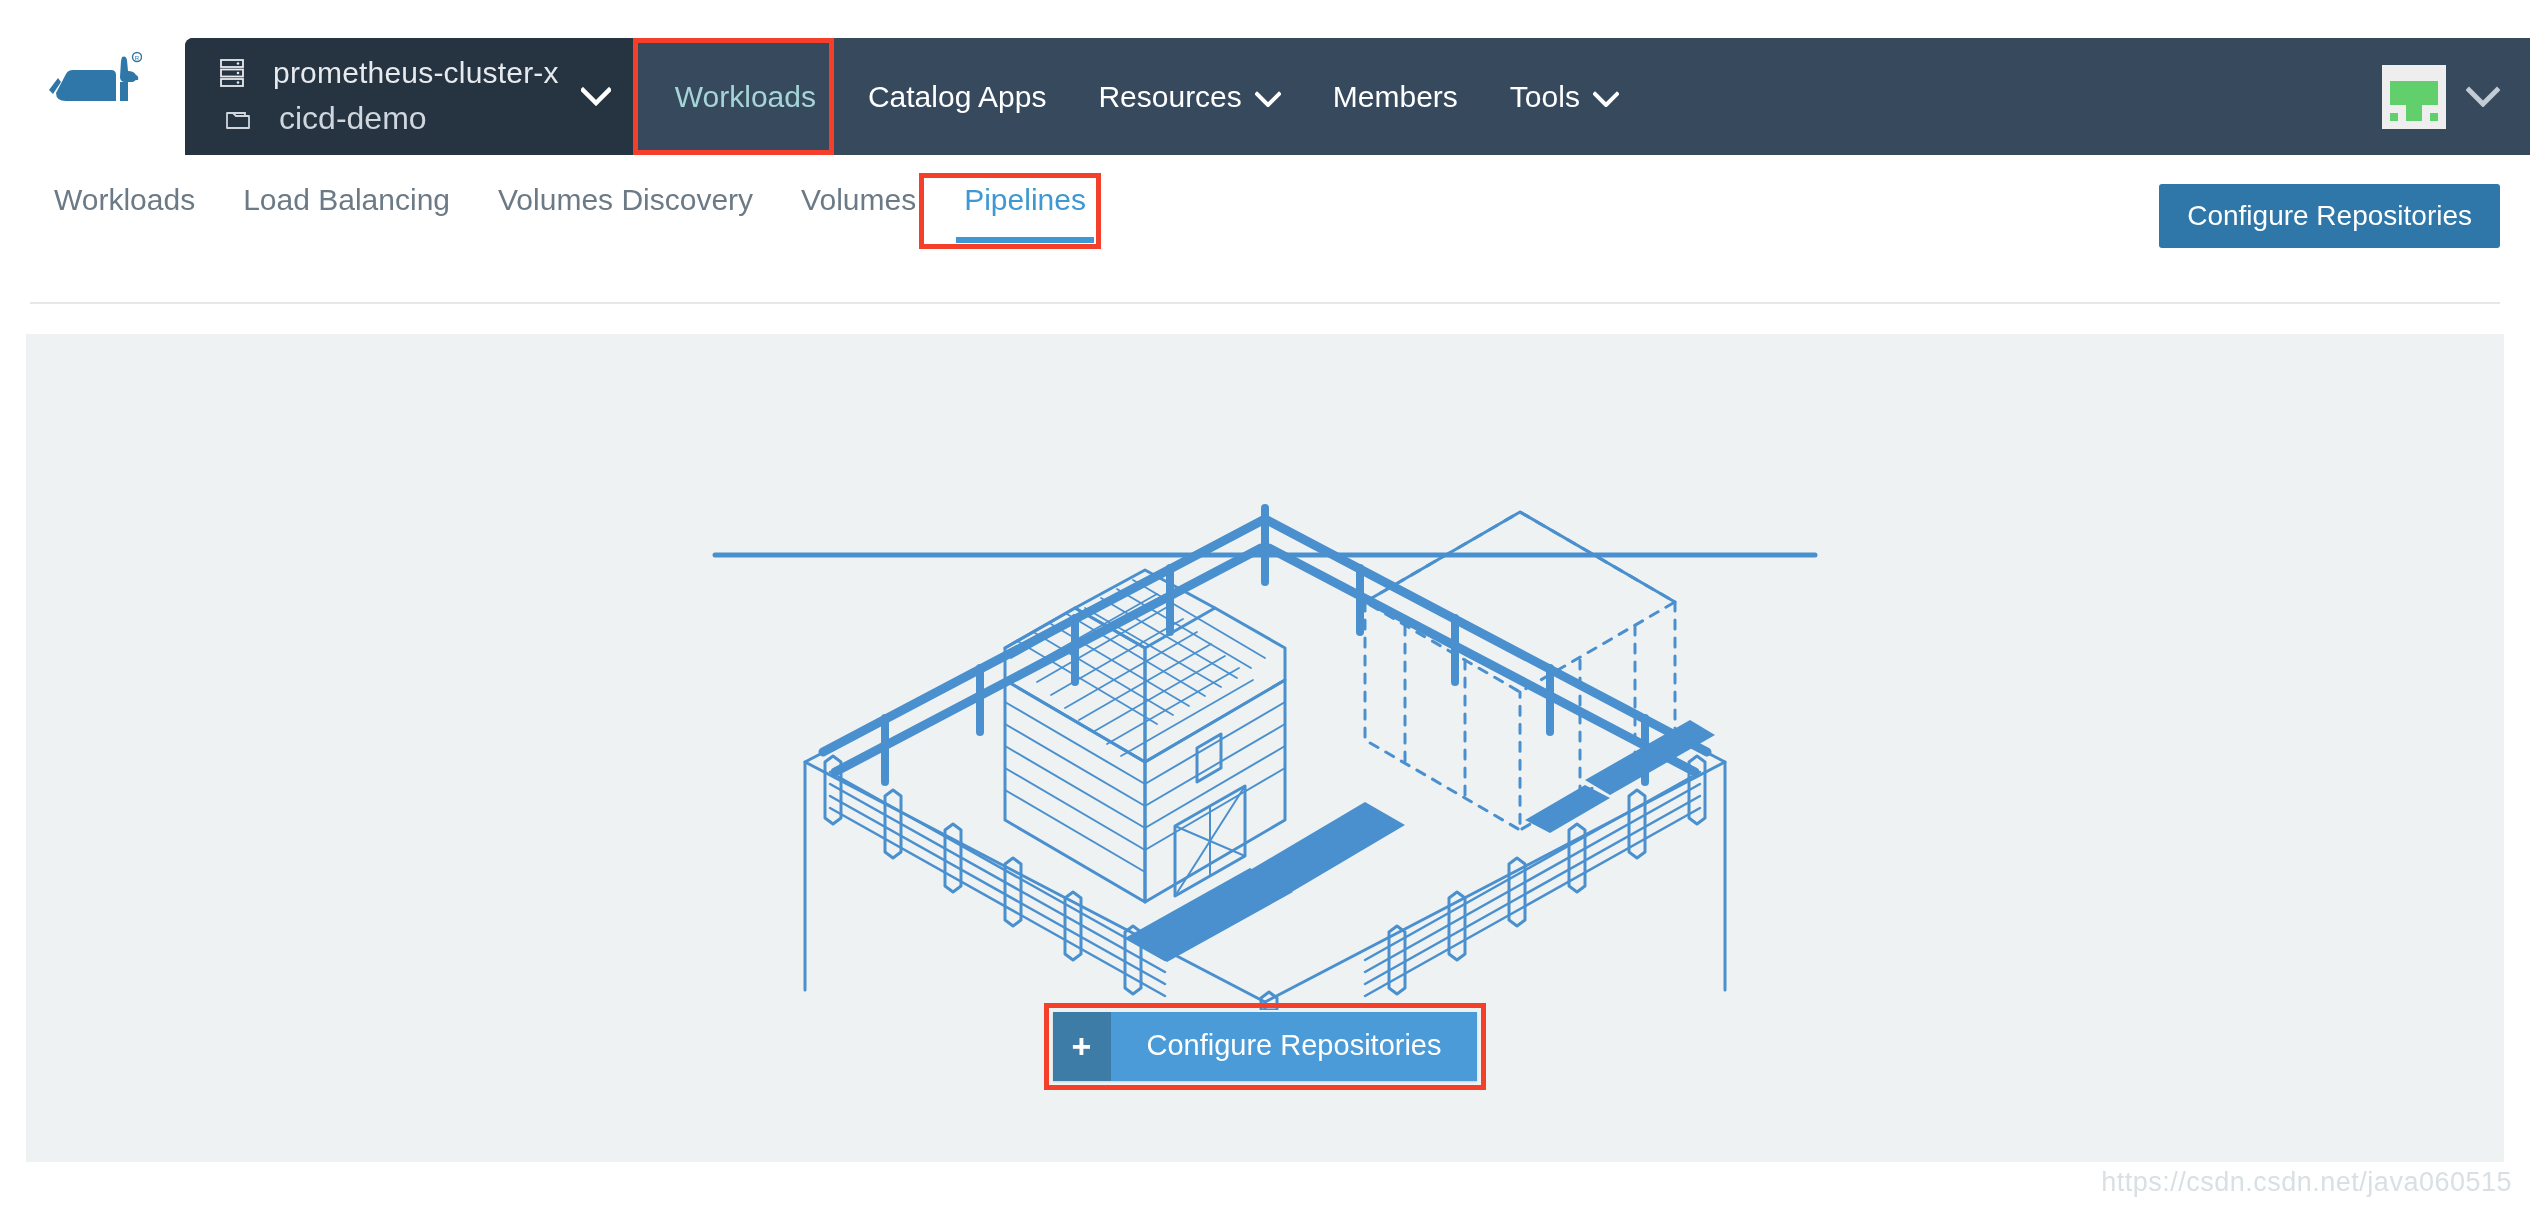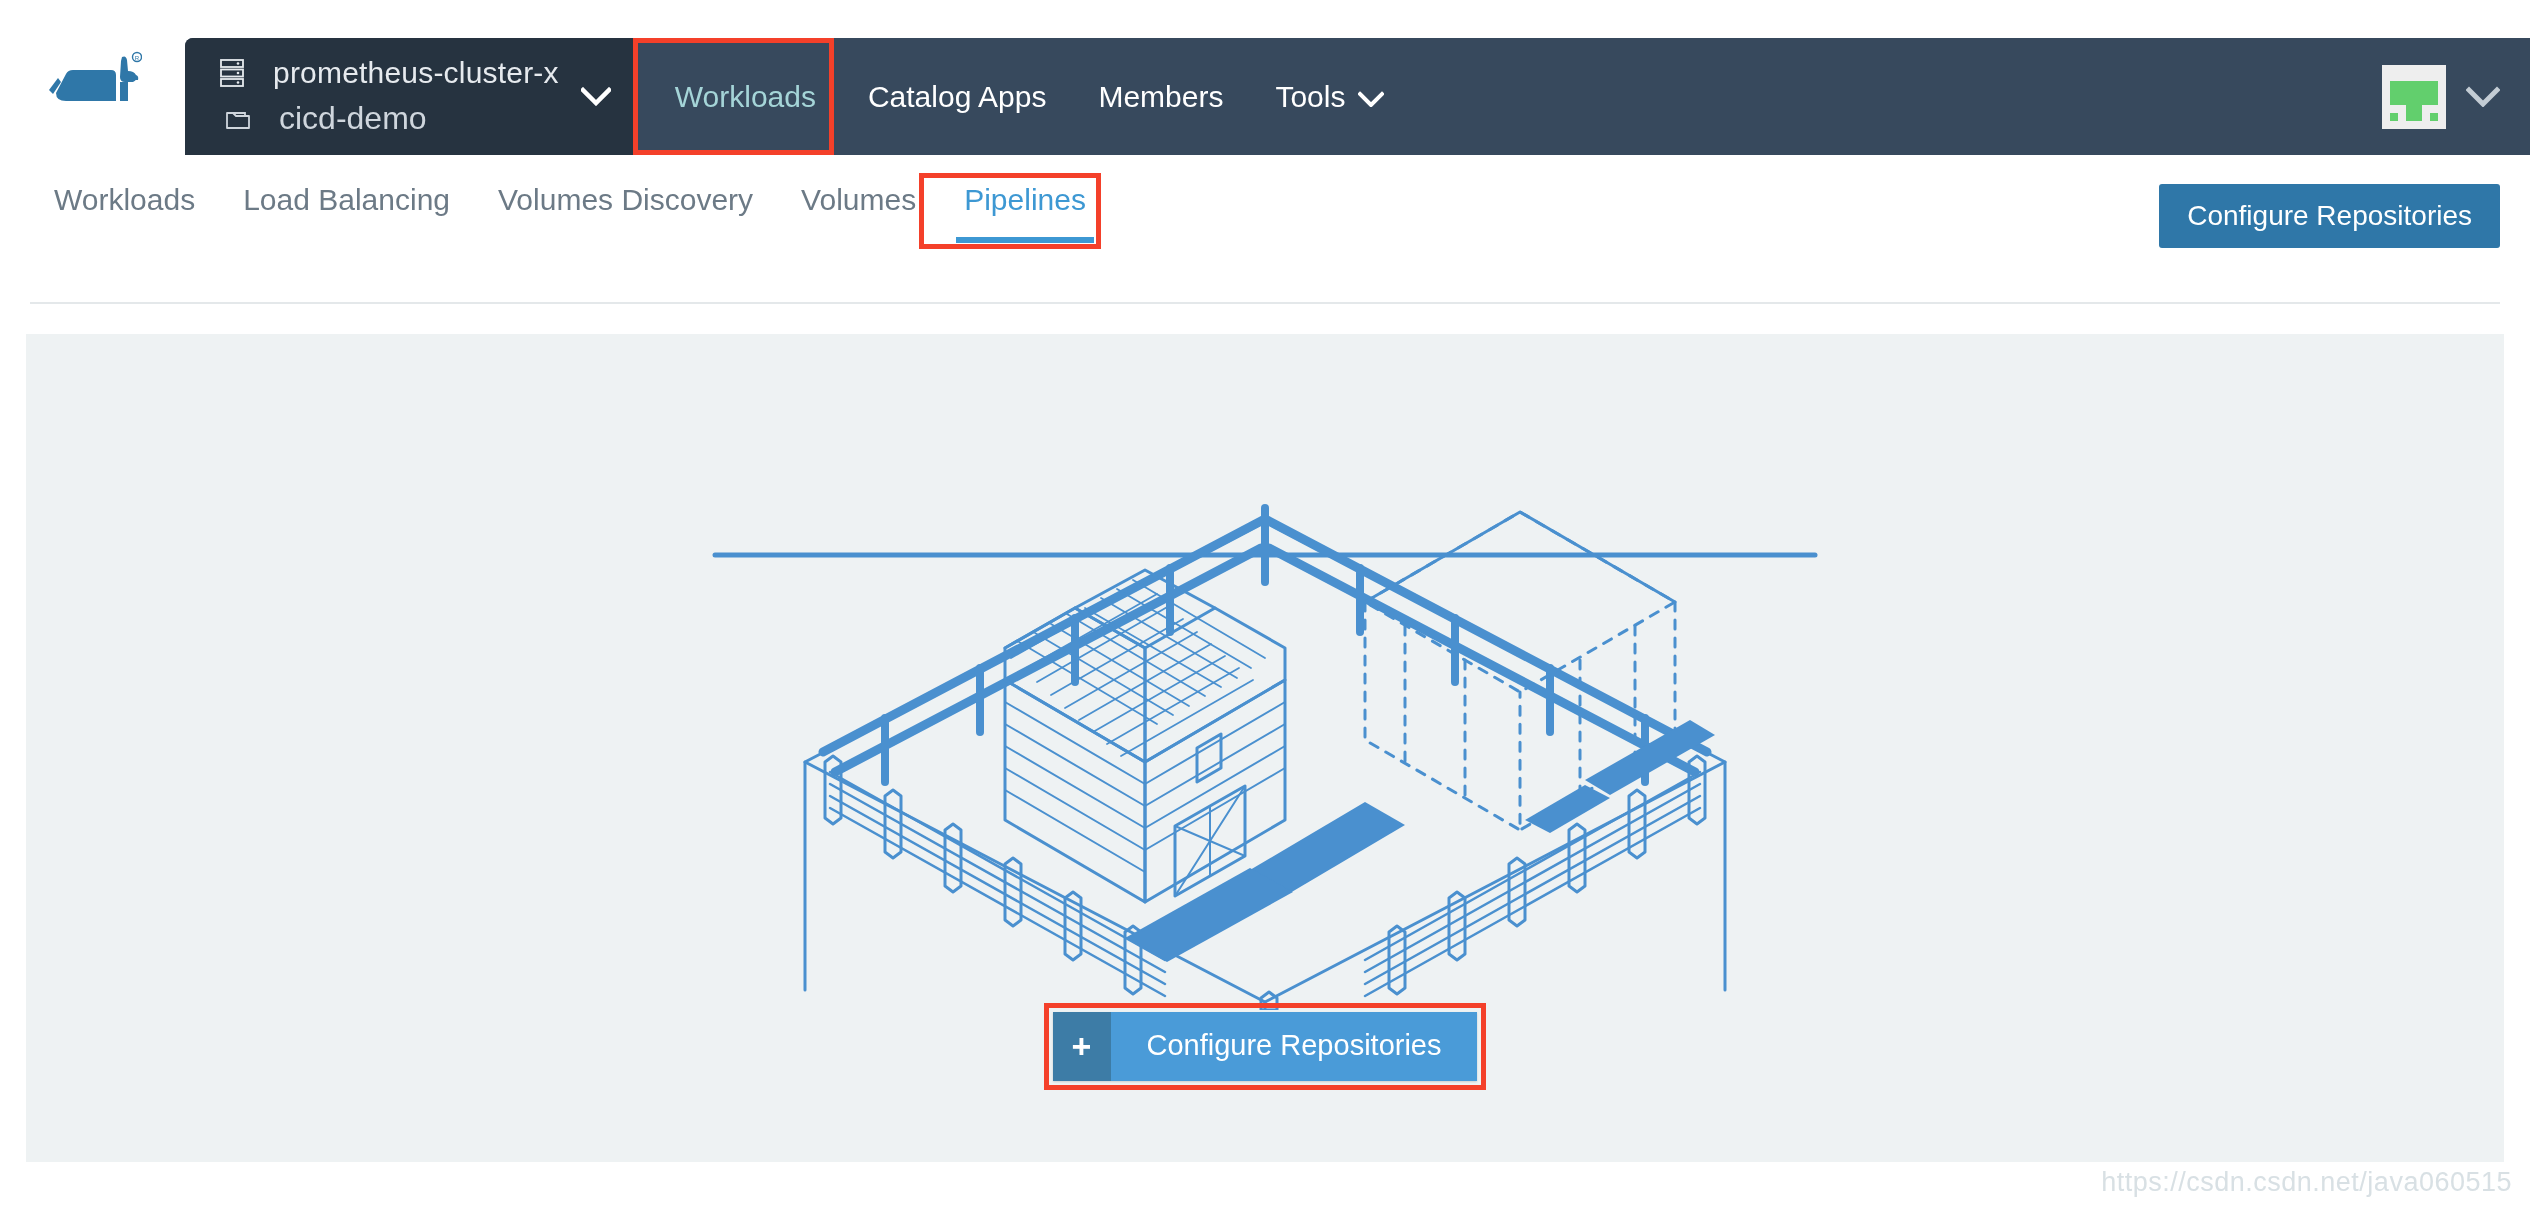--- a/index.html
+++ b/index.html
@@ -287,20 +287,28 @@
     <div class="nav-links">
 
       <div class="nav-item active">
         <span>Workloads</span>
       </div>
 
       <div class="nav-item">
         <span>Catalog Apps</span>
       </div>
 
+      <div class="nav-item">
+        <span>Resources</span>
+        <span class="caret">
+          <svg width="26" height="16" viewBox="0 0 26 16">
+              <path d="M2 3 L13 14 L24 3" fill="none" stroke="#ffffff" stroke-width="4" stroke-linecap="square"></path>
+            </svg>
+        </span>
+      </div>
 
 
       <div class="nav-item">
         <span>Members</span>
       </div>
 
       <div class="nav-item">
         <span>Tools</span>
         <span class="caret">
           <svg width="26" height="16" viewBox="0 0 26 16">

